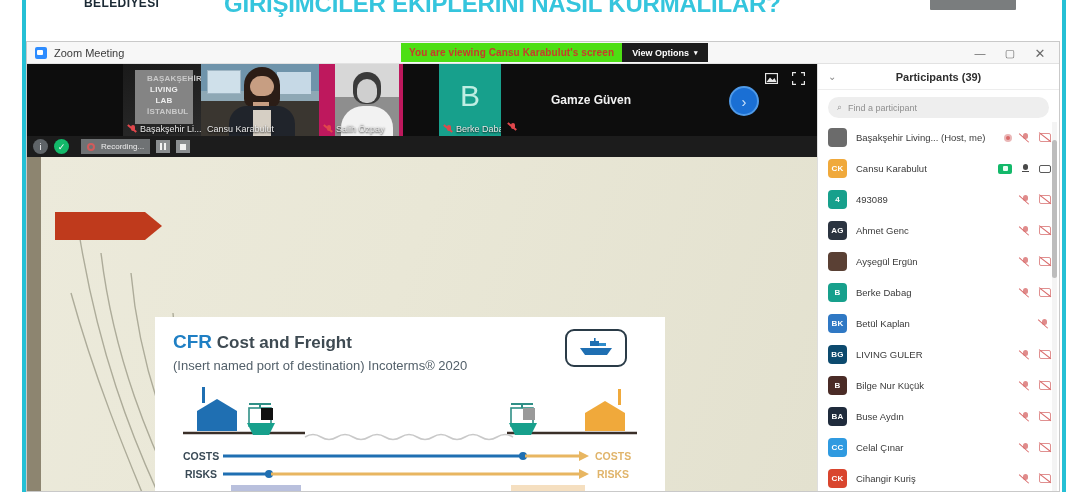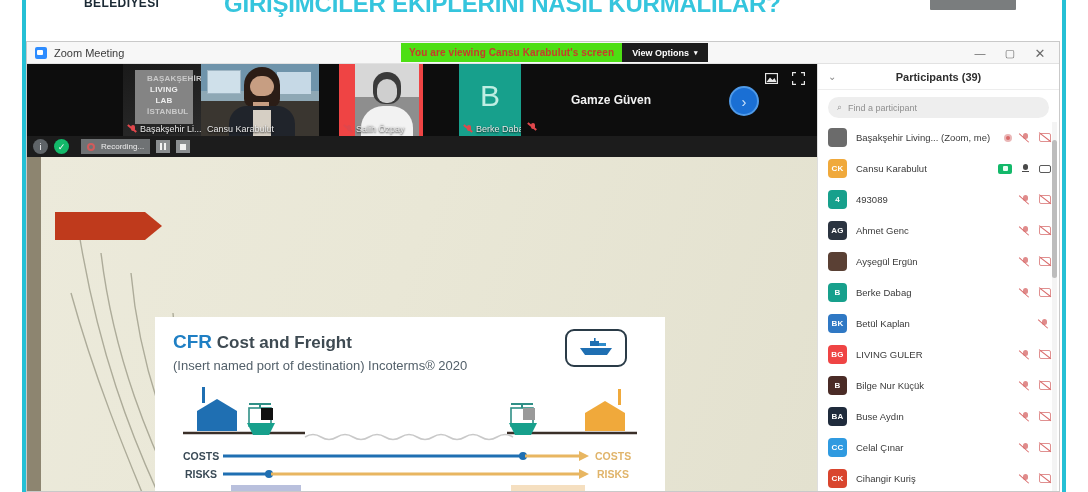--- a/index.html
+++ b/index.html
@@ -163,21 +163,21 @@
   }
   .cansu-neck {
     position:absolute; left:52px; top:38px; width:16px; height:10px;
     background:#c79e82;
   }
   .cansu-shirt{
     position:absolute; left:52px; top:46px; width:18px; height:26px;
     background:#d6cfc4;
   }
 
-  .tile-salih { width: 84px; background:#ef4444;margin-left:20px; }
+  .tile-salih { width: 84px; background:#be185d; }
   .salih-img {
     position:absolute; left:16px; top:0; width:64px; height:72px;
     background: linear-gradient(#d7d7d7 0 46%, #8e8e8e 46% 100%);
   }
   .salih-head{
     position:absolute; left:18px; top:8px; width:28px; height:32px;
     background:#3a3a3a; border-radius: 14px 14px 12px 12px;
   }
   .salih-face{
     position:absolute; left:22px; top:15px; width:20px; height:24px;
@@ -614,21 +614,21 @@
           <span class="pp-search-icon">⌕</span>
           <span class="pp-search-text" placeholder="Find a participant">Find a participant</span>
         </div>
 
         <div class="pp-list">
           <div class="pp-scrolltrack"></div>
           <div class="pp-scrollbar"></div>
 
           <div class="pp-row">
             <div class="pp-avatar" style="background:#6b6b6b"></div>
-            <div class="pp-name">Başakşehir Living... (Zoom, me)</div>
+            <div class="pp-name">Başakşehir Living... (Host, me)</div>
             <div class="pp-icons">
               <span class="ic ic-hostdot"></span>
               <span class="ic ic-mic-off"></span>
               <span class="ic ic-cam-off"></span>
             </div>
           </div>
 
           <div class="pp-row">
             <div class="pp-avatar" style="background:#f0a93b">CK</div>
             <div class="pp-name">Cansu Karabulut</div>
@@ -677,21 +677,21 @@
 
           <div class="pp-row">
             <div class="pp-avatar" style="background:#2f78c4">BK</div>
             <div class="pp-name">Betül Kaplan</div>
             <div class="pp-icons">
               <span class="ic ic-mic-off"></span>
             </div>
           </div>
 
           <div class="pp-row">
-            <div class="pp-avatar" style="background:#ef4444">BG</div>
+            <div class="pp-avatar" style="background:#0c4a6e">BG</div>
             <div class="pp-name">LIVING GULER</div>
             <div class="pp-icons">
               <span class="ic ic-mic-off"></span>
               <span class="ic ic-cam-off"></span>
             </div>
           </div>
 
           <div class="pp-row">
             <div class="pp-avatar" style="background:#4a2b26">B</div>
             <div class="pp-name">Bilge Nur Küçük</div>

